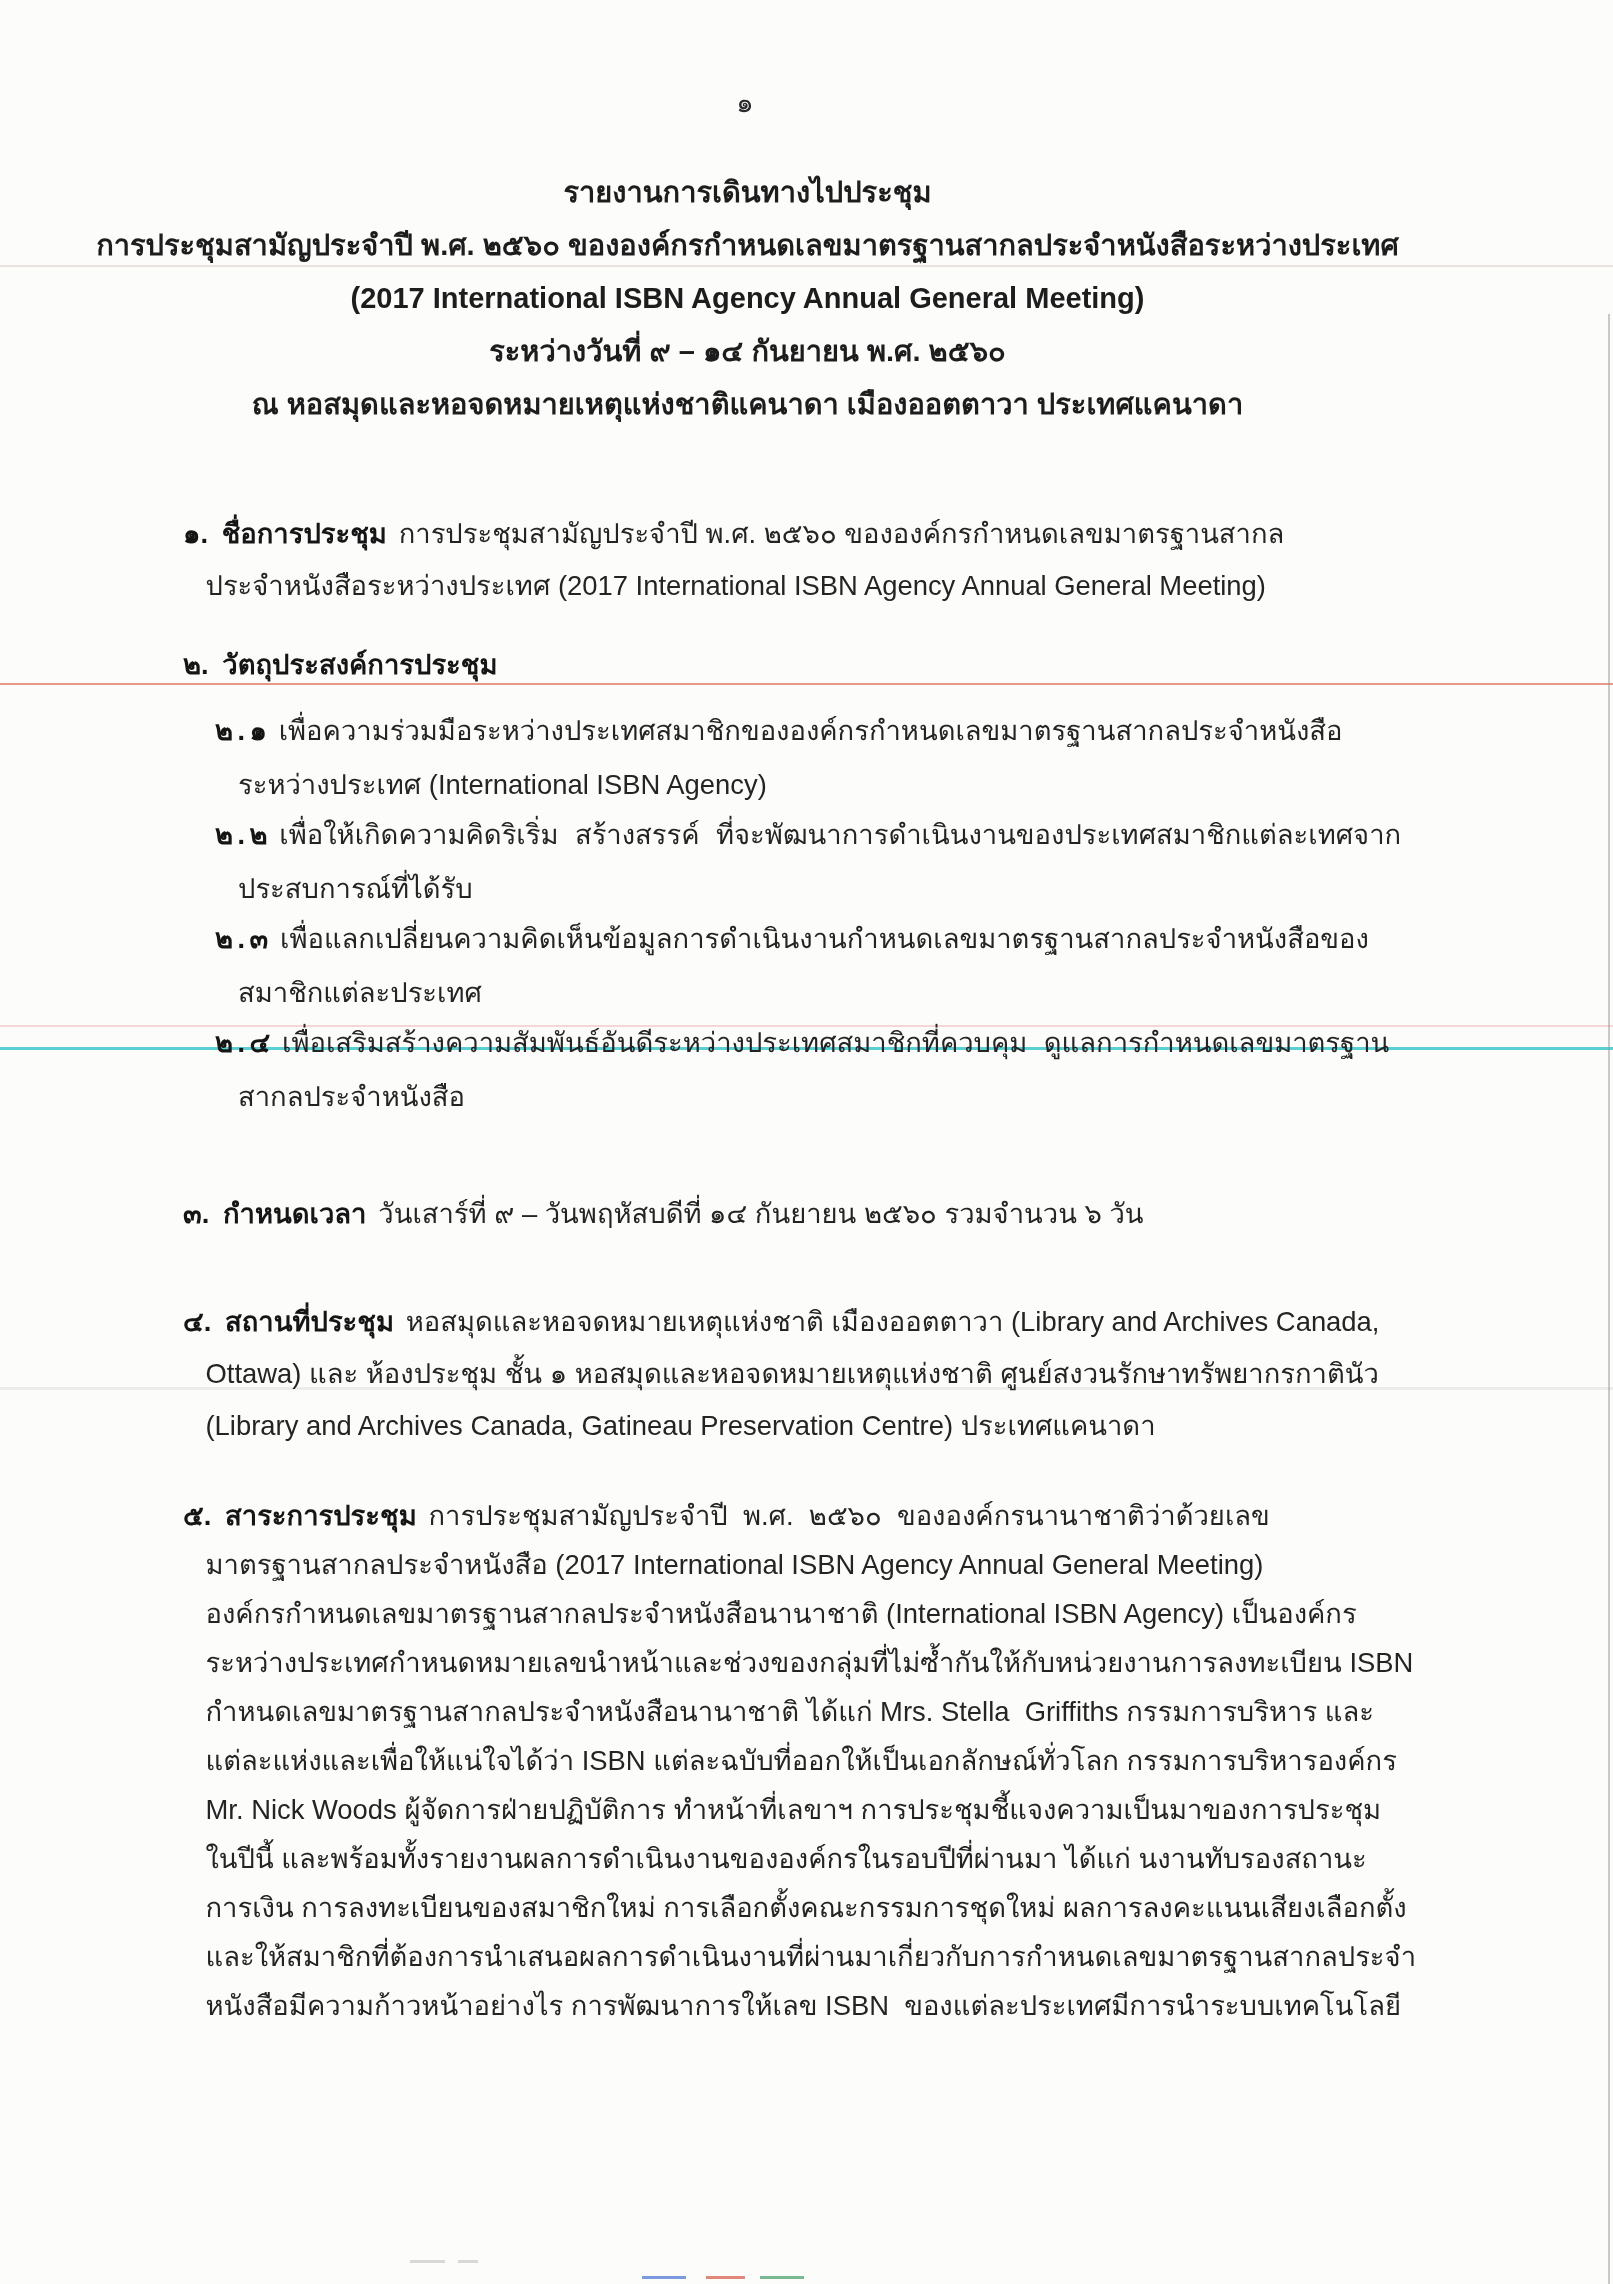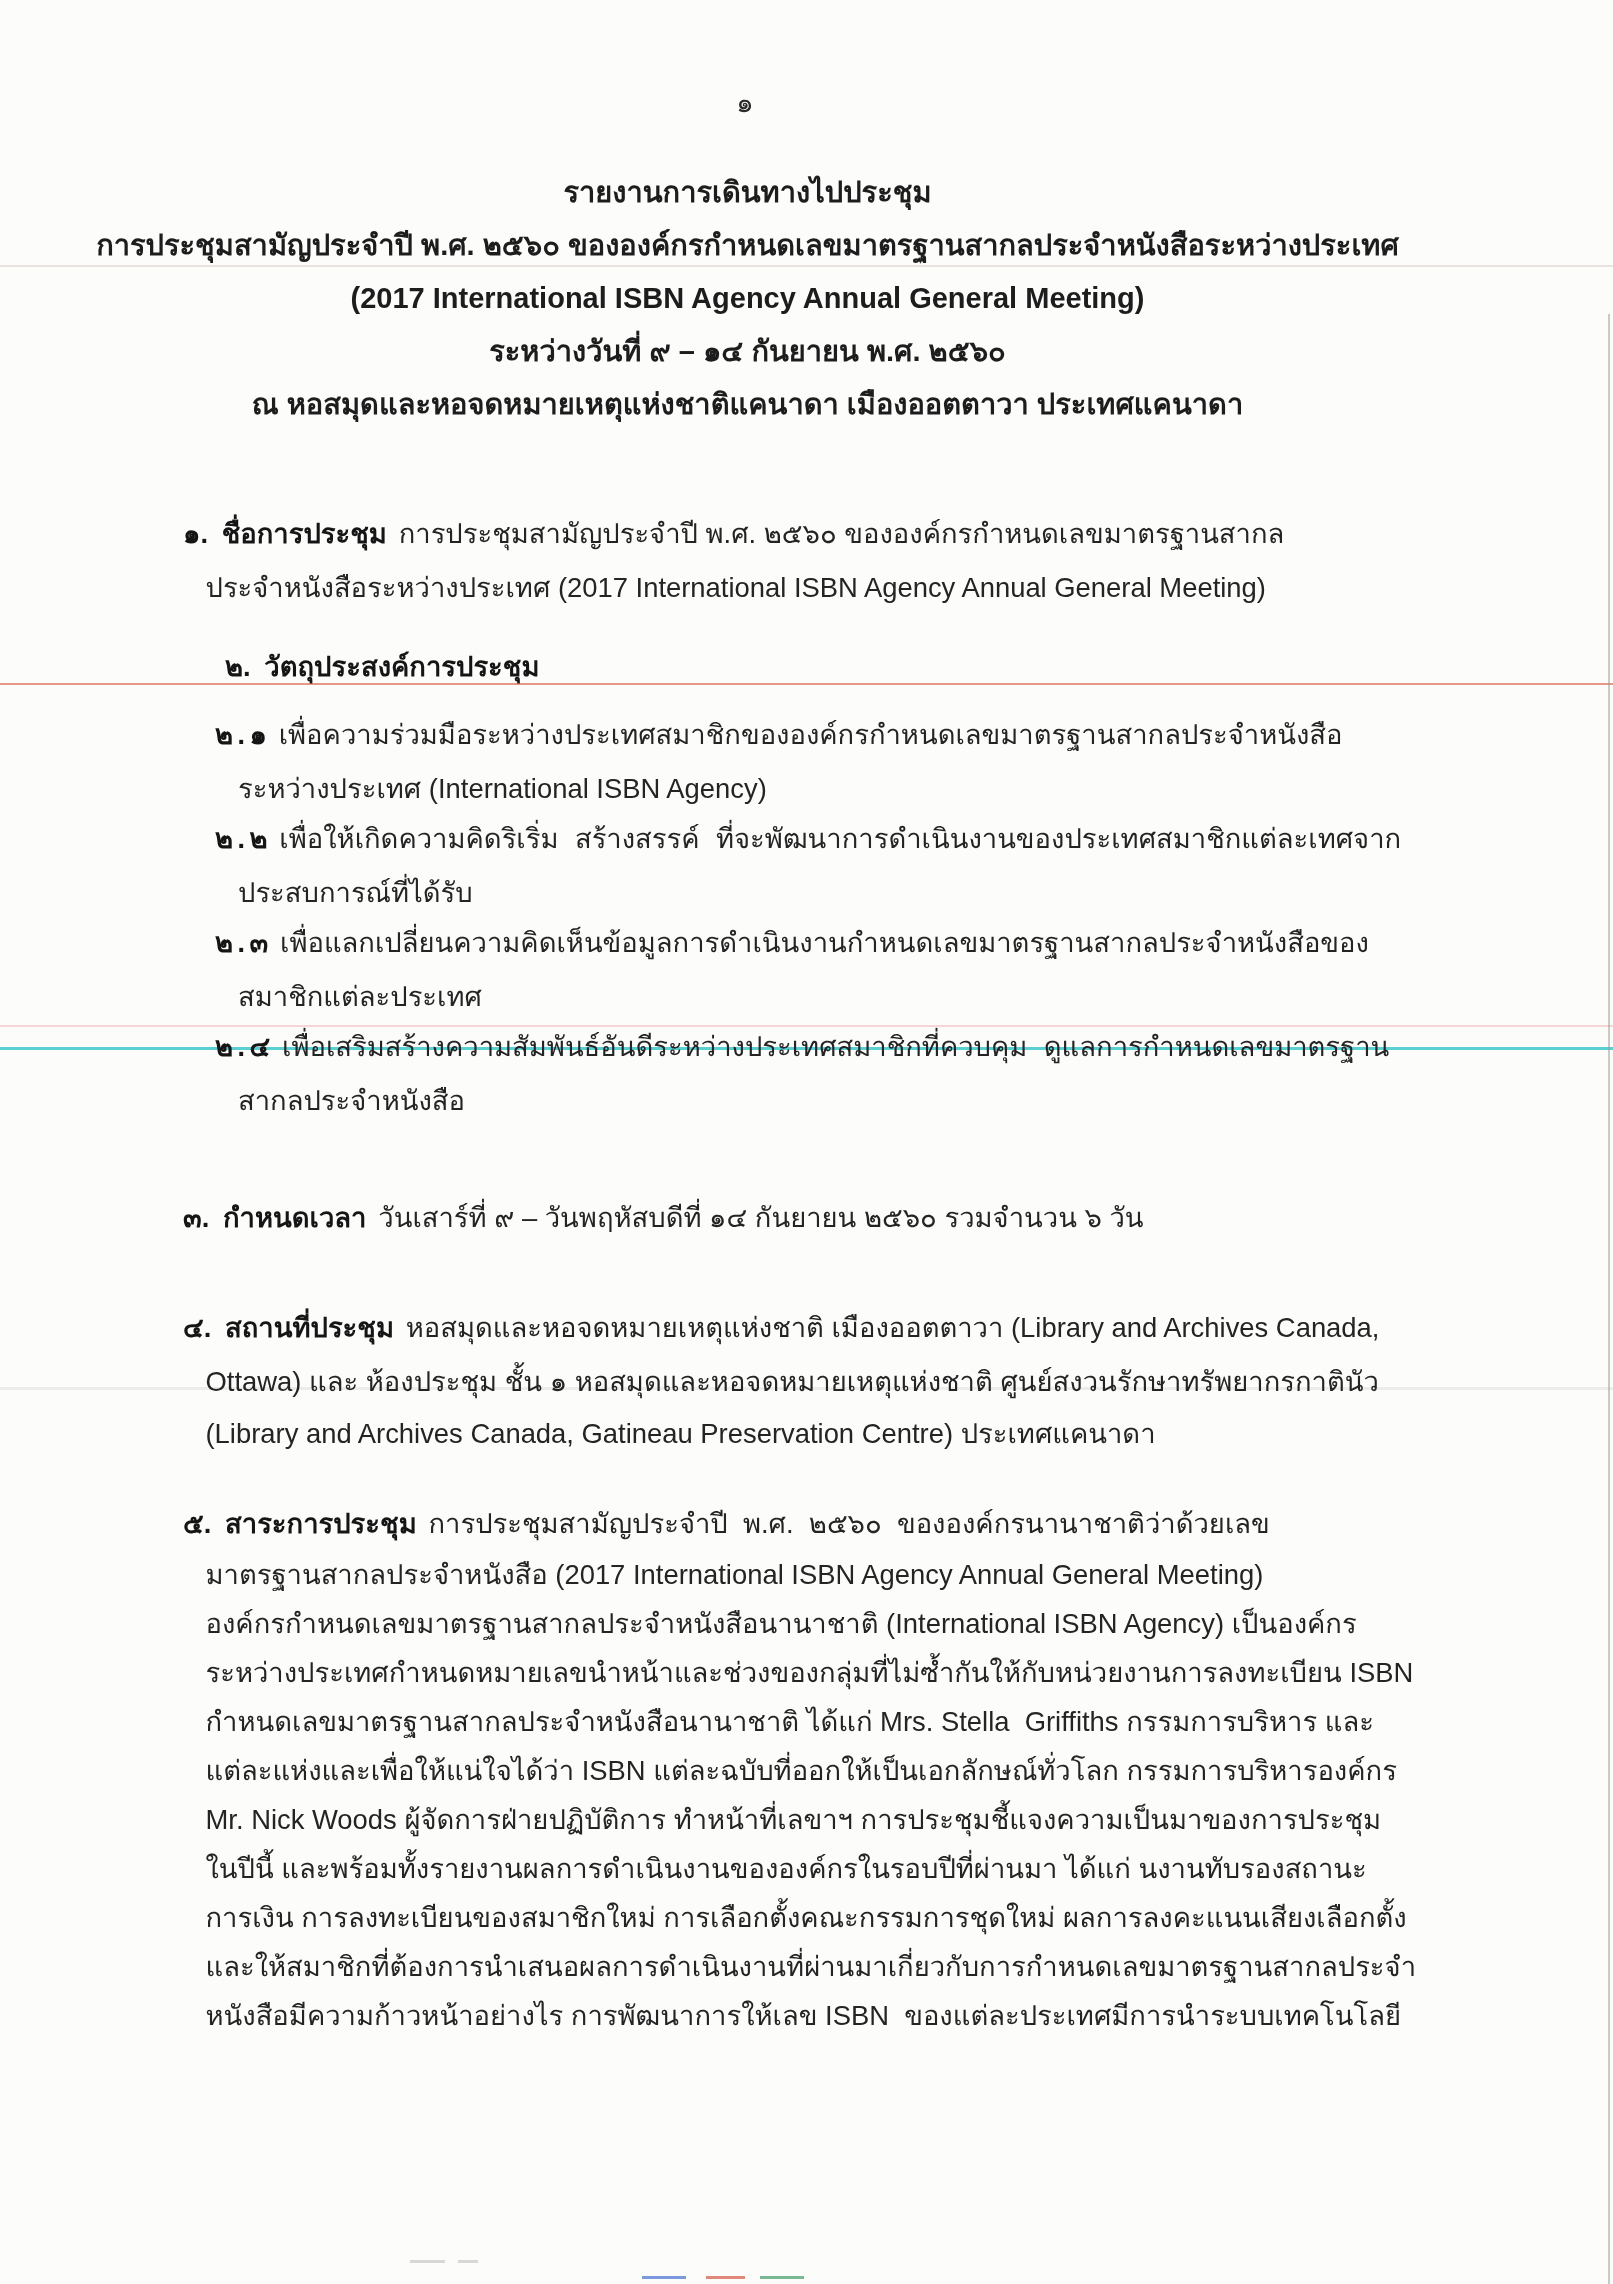--- a/index.html
+++ b/index.html
@@ -23,26 +23,26 @@
   .title-block{
     position:absolute;top:166px;left:0;width:1495px;
     text-align:center;
   }
   .title-block .line{font-weight:600;color:#1d1d1d;line-height:53px;font-size:29px;}
   .content{
     position:absolute;top:508px;left:183px;width:1304px;
   }
   .num,.subnum,.head{font-weight:700;color:#151515;}
   .num{margin-right:13.7px;}
-  .head{margin-right:11.8px;font-family:Liberation Mono, monospace;}
+  .head{margin-right:11.8px;}
   .subnum{margin-right:11.8px;}
   .cont{padding-left:22.5px;}
   .sub{padding-left:32px;font-family:Liberation Mono, monospace;}
   .subcont{padding-left:55px;}
-  .sec2-head{margin-top:26.5px;margin-left:42px;}
+  .sec2-head{margin-top:26.5px;}
   .sec2-items{margin-top:16.7px;}
   .sec3{margin-top:65px;}
   .sec4{margin-top:56px;}
   .sec5{margin-top:39px;}
   .sec5 .line{line-height:49px;}
   
   .art{position:absolute;pointer-events:none;}
   .art-faint-top{top:265px;left:0;width:1613px;height:2px;background:rgba(214,193,188,0.45);}
   .art-orange{top:683px;left:0;width:1613px;height:2px;background:rgba(224,110,85,0.7);}
   .art-pink{top:1025px;left:0;width:1613px;height:2px;background:rgba(236,176,176,0.5);}

